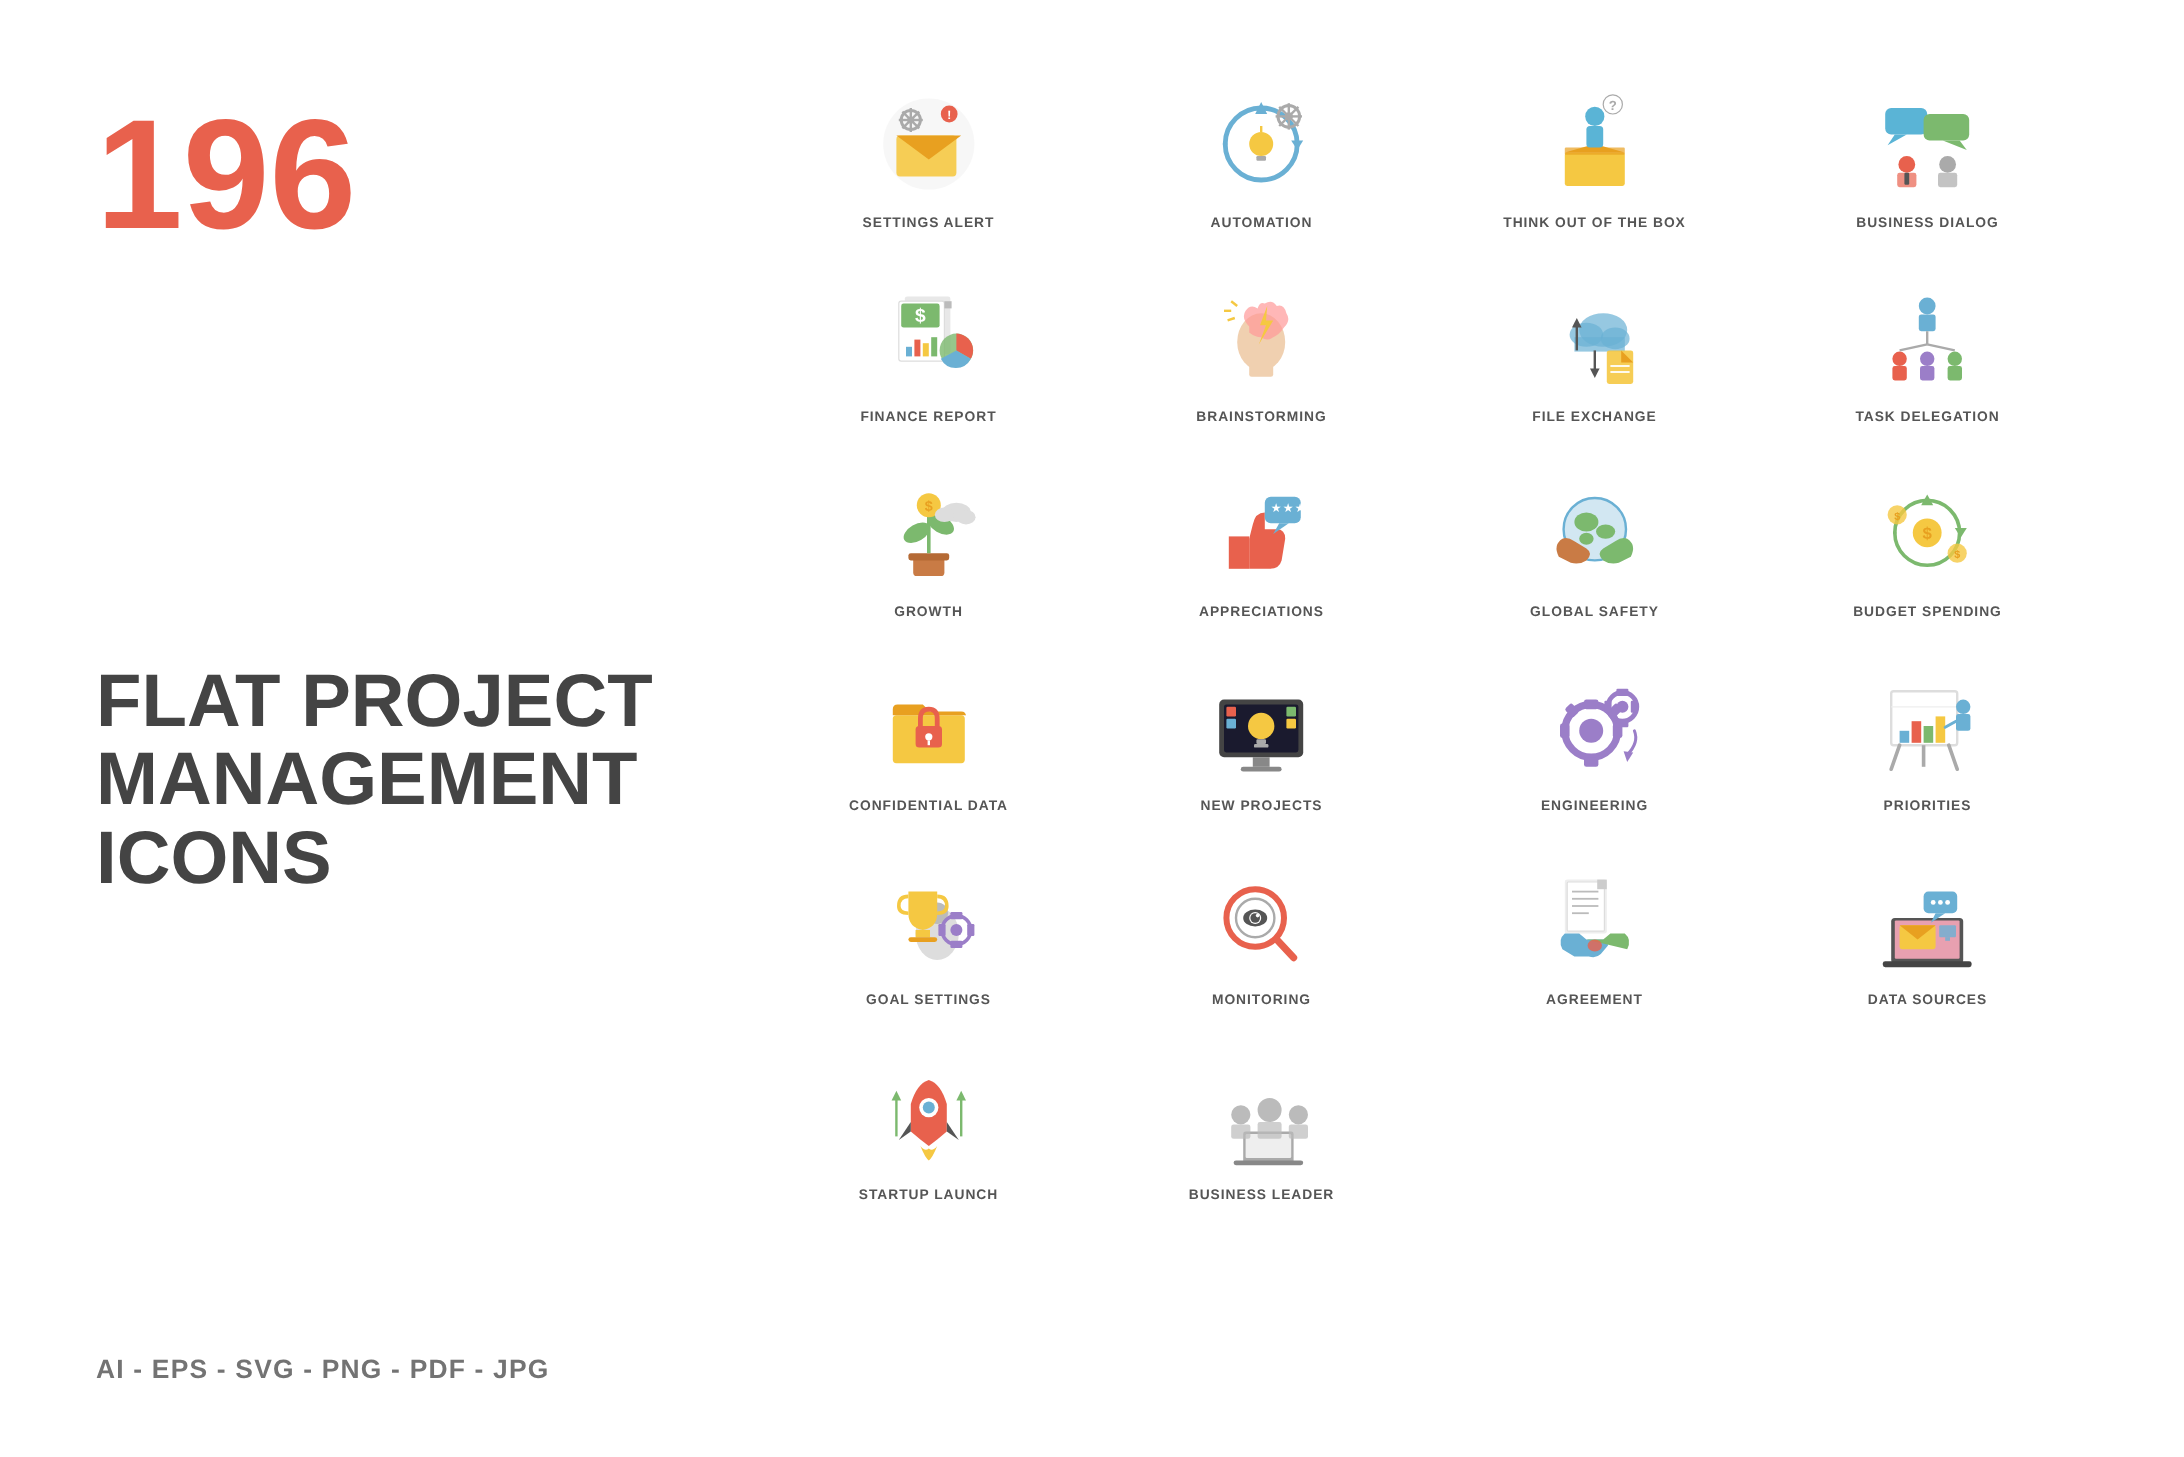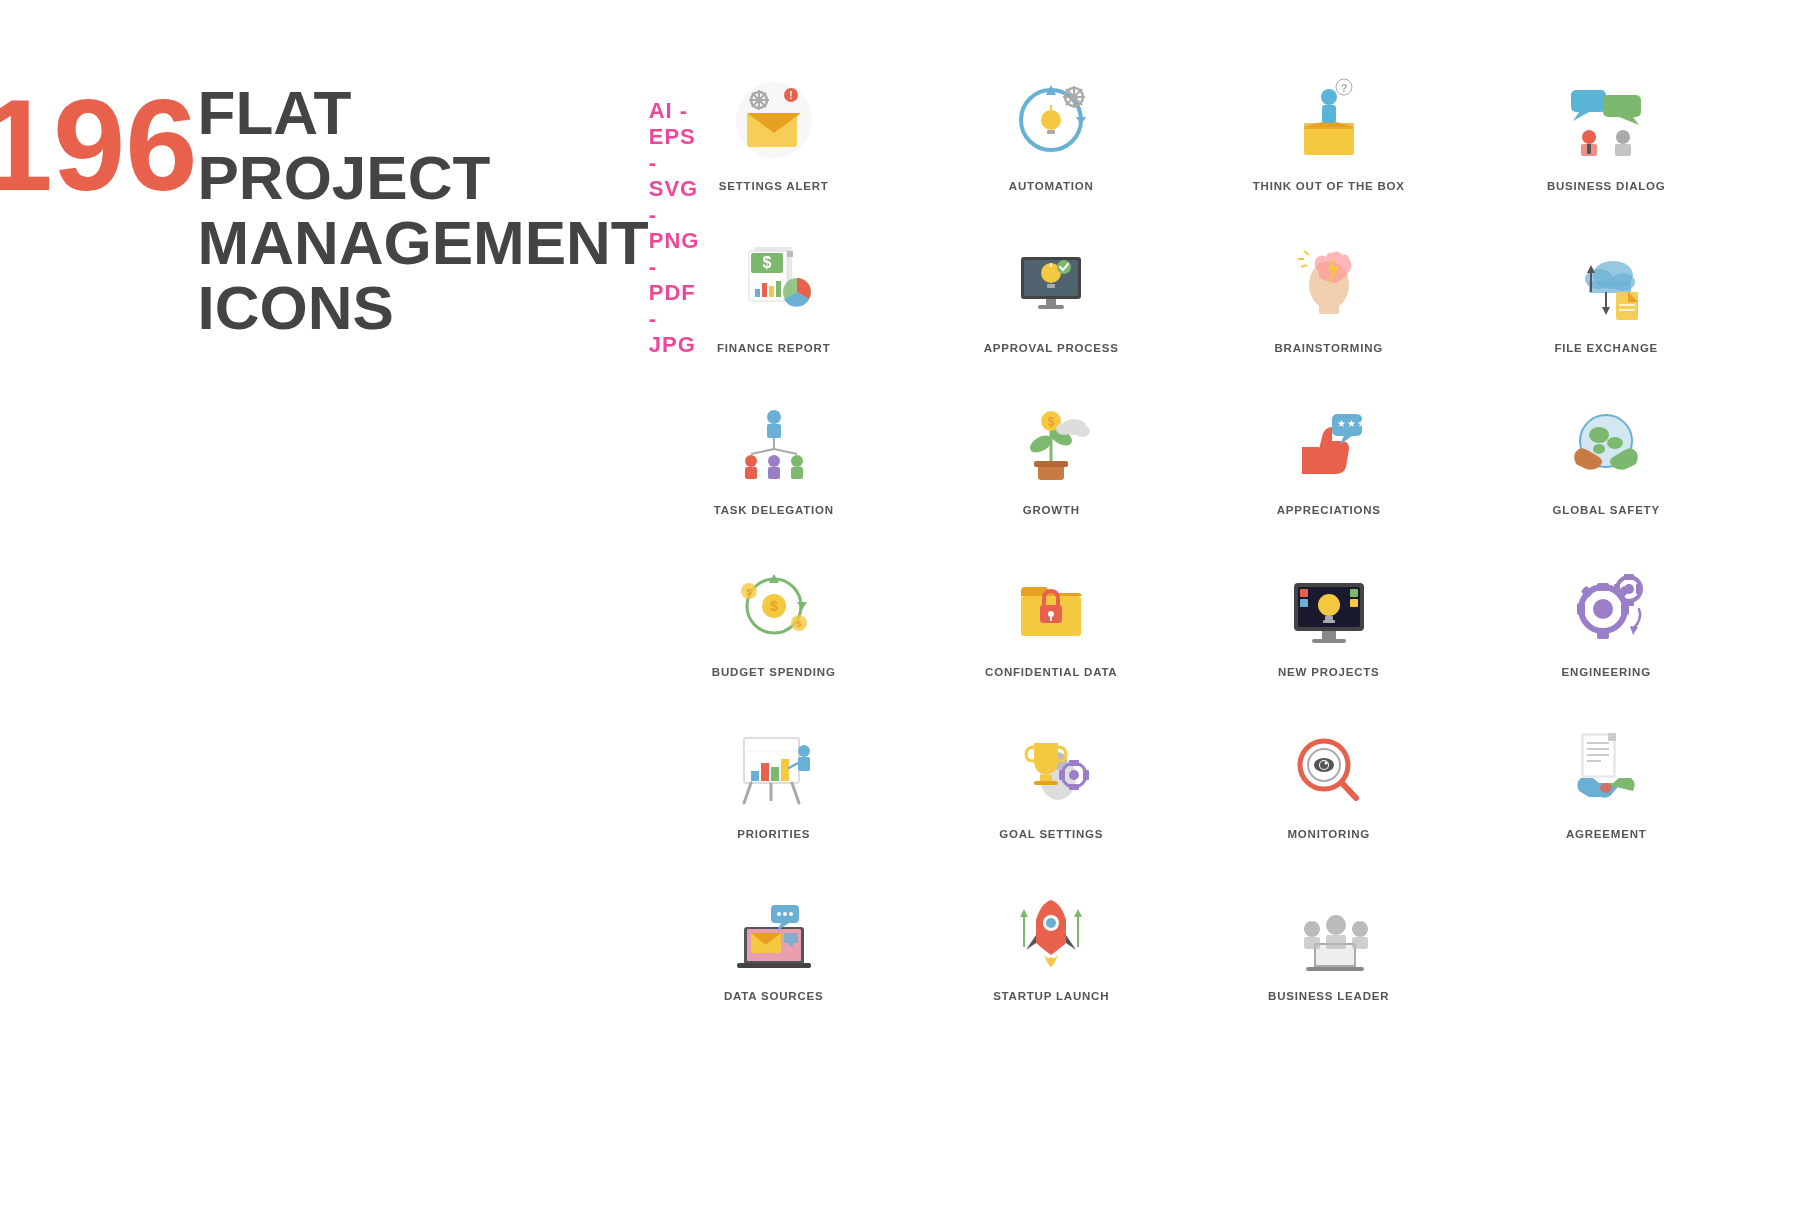--- a/index.html
+++ b/index.html
@@ -17,22 +17,22 @@
       min-height: 1214px;
       background: #ffffff;
       display: flex;
       padding: 60px 80px;
       gap: 40px;
     }
     .left-panel {
       width: 520px;
       flex-shrink: 0;
       display: flex;
-      flex-direction: row;
-      justify-content: center;
+      flex-direction: column;
+      justify-content: space-between;
       padding-top: 20px;
     }
     .big-number {
       font-size: 130px;
       font-weight: 900;
       color: #e8614d;
       line-height: 1;
       margin-bottom: 10px;
     }
     .title-block {
@@ -40,21 +40,21 @@
     }
     .title-line {
       font-size: 62px;
       font-weight: 900;
       color: #444444;
       line-height: 1.05;
       text-transform: uppercase;
     }
     .formats-line {
       font-size: 22px;
-      color: #ec4899;
+      color: #737373;
       font-weight: 600;
       margin-top: 18px;
       letter-spacing: 1px;
     }
     .right-panel {
       flex: 1;
       display: grid;
       grid-template-columns: repeat(4, 1fr);
       grid-template-rows: repeat(5, auto);
       gap: 20px 10px;
@@ -208,40 +208,20 @@
           <polygon points="58,14 64,14 64,20 58,20" fill="#bbb"></polygon>
 
           <circle cx="68" cy="55" r="14" fill="#7cb96e" opacity="0.8"></circle>
           <path d="M68 55 L68 41 A14 14 0 0 1 80 62 Z" fill="#e8614d"></path>
           <path d="M68 55 L80 62 A14 14 0 0 1 55 62 Z" fill="#6ab0d4"></path>
         </svg>
       </div>
       <div class="icon-label">FINANCE REPORT</div>
     </div>
 
-    <div class="icon-cell">
-      <div class="icon-img">
-        <svg width="90" height="90" viewBox="0 0 90 90">
-
-          <rect x="15" y="20" width="60" height="42" rx="3" fill="#444"></rect>
-          <rect x="18" y="23" width="54" height="36" rx="2" fill="#6ab0d4" opacity="0.3"></rect>
-
-          <circle cx="45" cy="36" r="10" fill="#f5c842"></circle>
-          <rect x="41" y="47" width="8" height="4" rx="1" fill="#aaa"></rect>
-          <line x1="45" y1="26" x2="45" y2="30" stroke="white" stroke-width="1.5"></line>
-
-          <circle cx="58" cy="30" r="7" fill="#7cb96e"></circle>
-          <polyline points="54,30 57,33 62,27" fill="none" stroke="white" stroke-width="2" stroke-linecap="round"></polyline>
-
-          <rect x="40" y="62" width="10" height="6" rx="0" fill="#888"></rect>
-          <rect x="32" y="68" width="26" height="4" rx="2" fill="#888"></rect>
-        </svg>
-      </div>
-      <div class="icon-label">APPROVAL PROCESS</div>
-    </div>
 
     <div class="icon-cell">
       <div class="icon-img">
         <svg width="90" height="90" viewBox="0 0 90 90">
 
           <ellipse cx="45" cy="48" rx="20" ry="24" fill="#f0d0b0"></ellipse>
           <rect x="35" y="65" width="20" height="12" rx="2" fill="#f0d0b0"></rect>
 
           <path d="M35 35 Q28 28 32 22 Q36 16 42 20 Q44 14 48 16 Q54 12 58 18 Q64 16 66 24 Q70 30 64 36 Q60 42 55 44 Q50 48 45 44 Q40 44 35 40 Z" fill="#ff9999" opacity="0.7"></path>
 

